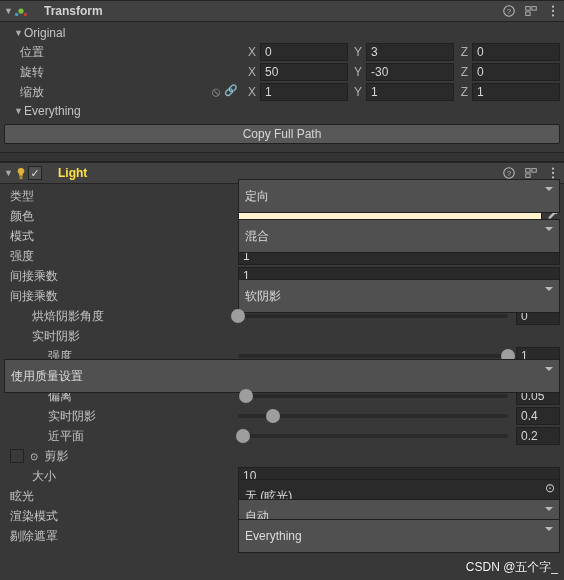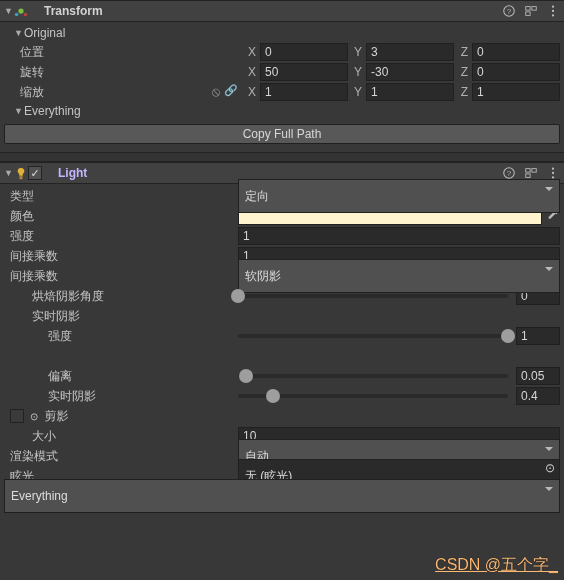--- a/index.html
+++ b/index.html
@@ -17,21 +17,21 @@
     background: #3c3c3c;
     border-bottom: 1px solid #232323;
     padding: 0 4px;
   }
   .hdr.comp {
     background: #414141;
     border-top: 1px solid #232323;
   }
   .foldout { width: 10px; color: #aaa; font-size: 9px; display:inline-block; }
   .hdr .title { font-weight: 600; color: #d2d2d2; flex: 1; margin-left: 16px; }
-  .hdr .title.light { color: #c4b5fd; }
+  .hdr .title.light { color: #fde047; }
   .hdr .right { display:flex; gap:8px; align-items:center; }
   .icon { width:14px; height:14px; display:flex; align-items:center; justify-content:center; color:#c4c4c4; }
   .icon svg { width:14px; height:14px; }
   .checkbox {
     width:14px; height:14px; border:1px solid #232323; background:#505050; display:flex; align-items:center; justify-content:center;
   }
   .checkbox.checked::after { content:"✓"; font-size:11px; color:#ddd; }
   .body { padding: 2px 4px 6px 4px; }
   .sub-hdr { display:flex; align-items:center; height:18px; padding-left:10px; color:#c4c4c4; }
   .row { display:flex; align-items:center; height:20px; }
@@ -71,21 +71,21 @@
   .slider-row { display:flex; align-items:center; gap:8px; flex:1; }
   .slider {
     flex:1; height:4px; background:#2a2a2a; border-radius:2px; position:relative;
   }
   .slider .thumb {
     position:absolute; top:-5px; width:14px; height:14px; border-radius:50%;
     background:#9e9e9e; transform:translateX(-50%);
   }
   .slider-val { width:44px; }
   .sep { height:10px; background:#333333; border-top:1px solid #232323; border-bottom:1px solid #232323; }
-  .watermark { position:absolute; right:6px; bottom:4px; color:#fdba74; font-size:16px; text-shadow:0 0 1px #000;text-decoration:underline; }
+  .watermark { position:absolute; right:6px; bottom:4px; color:#ffffff; font-size:12px; text-shadow:0 0 1px #000; }
   .unity-logo { width:14px; height:14px; }
   .light-icon svg { fill:#e2b13a; }
   .eye-off { color:#999; font-size:13px; }
   .lock { color:#aaa; font-size:11px; }
 </style>
 </head>
 <body>
 
 <div class="hdr comp">
   <span class="foldout">▼</span>
@@ -227,20 +227,28 @@
     <div class="ctrl">
       <div class="color-swatch"></div>
       <span class="icon">
           <svg viewBox="0 0 16 16">
             <path d="M12 2l2 2-2 2-1-1-6 6H3v-2l6-6-1-1z" fill="#bbb"></path>
           </svg>
         </span>
     </div>
   </div>
   <div class="row">
+    <div class="lbl" style="padding-left:6px">模式</div>
+    <div class="ctrl">
+        <div class="dropdown">
+          <span>混合</span>
+        </div>
+      </div>
+  </div>
+  <div class="row">
     <div class="lbl" style="padding-left:6px">强度</div>
     <div class="ctrl">
         <input class="fld num" value="1" style="">
       </div>
   </div>
   <div class="row">
     <div class="lbl" style="padding-left:6px">间接乘数</div>
     <div class="ctrl">
         <input class="fld num" value="1" style="">
       </div>
@@ -272,73 +280,90 @@
     <div class="ctrl">
         <div class="slider-row">
       <div class="slider">
             <div class="thumb" style="left:100%"></div>
           </div>
       <input class="fld slider-val" value="1" style="">
     </div>
       </div>
   </div>
   <div class="row">
+    <div class="ctrl">
+        <div class="dropdown">
+          <span>使用质量设置</span>
+        </div>
+      </div>
   </div>
   <div class="row">
     <div class="lbl ind2">偏离</div>
     <div class="ctrl">
         <div class="slider-row">
       <div class="slider">
             <div class="thumb" style="left:3%"></div>
           </div>
       <input class="fld slider-val" value="0.05" style="">
     </div>
       </div>
   </div>
   <div class="row">
     <div class="lbl ind2">实时阴影</div>
     <div class="ctrl">
         <div class="slider-row">
       <div class="slider">
             <div class="thumb" style="left:13%"></div>
           </div>
       <input class="fld slider-val" value="0.4" style="">
+    </div>
+      </div>
+  </div>
+  <div class="row">
+    <div class="lbl ind2">近平面</div>
+    <div class="ctrl">
+        <div class="slider-row">
+      <div class="slider">
+            <div class="thumb" style="left:2%"></div>
+          </div>
+      <input class="fld slider-val" value="0.2" style="">
     </div>
       </div>
   </div>
   <div class="row">
     <div class="lbl" style="padding-left:6px;display:flex;align-items:center;gap:6px">
       <span class="checkbox" style="background:#3a3a3a"></span>
       <span style="font-size:10px">⊙</span>
       <span>剪影</span>
     </div>
   </div>
   <div class="row">
     <div class="lbl ind1">大小</div>
     <div class="ctrl">
         <input class="fld num" value="10" style="">
       </div>
   </div>
   <div class="row">
-    <div class="lbl" style="padding-left:6px">渲染模式</div>
-    <div class="ctrl">
-        <div class="dropdown">
-          <span>自动</span>
-        </div>
-      </div>
-  </div>
-  <div class="row">
     <div class="lbl" style="padding-left:6px">眩光</div>
     <div class="ctrl">
         <div class="dropdown circle" style="background:#2a2a2a">
           <span>无 (眩光)</span>
         </div>
       </div>
   </div>
   <div class="row">
+    <div class="lbl" style="padding-left:6px">渲染模式</div>
+    <div class="ctrl">
+        <div class="dropdown">
+          <span>自动</span>
+        </div>
+      </div>
+  </div>
+  <div class="row">
+    <div class="lbl" style="padding-left:6px">剔除遮罩</div>
     <div class="ctrl">
         <div class="dropdown">
           <span>Everything</span>
         </div>
       </div>
   </div>
 </div>
 
 <div class="watermark">CSDN @五个字_</div>
 

